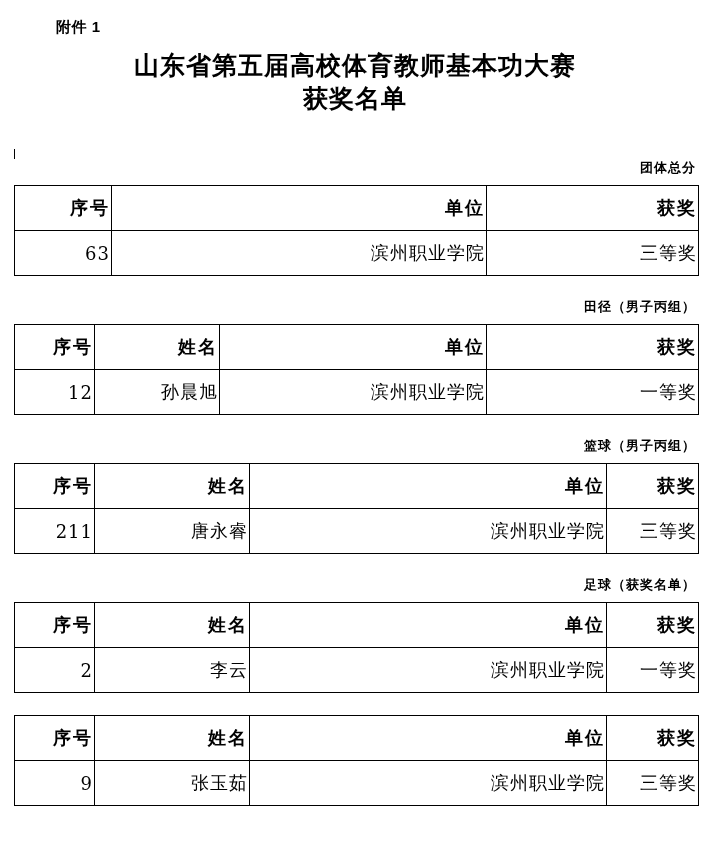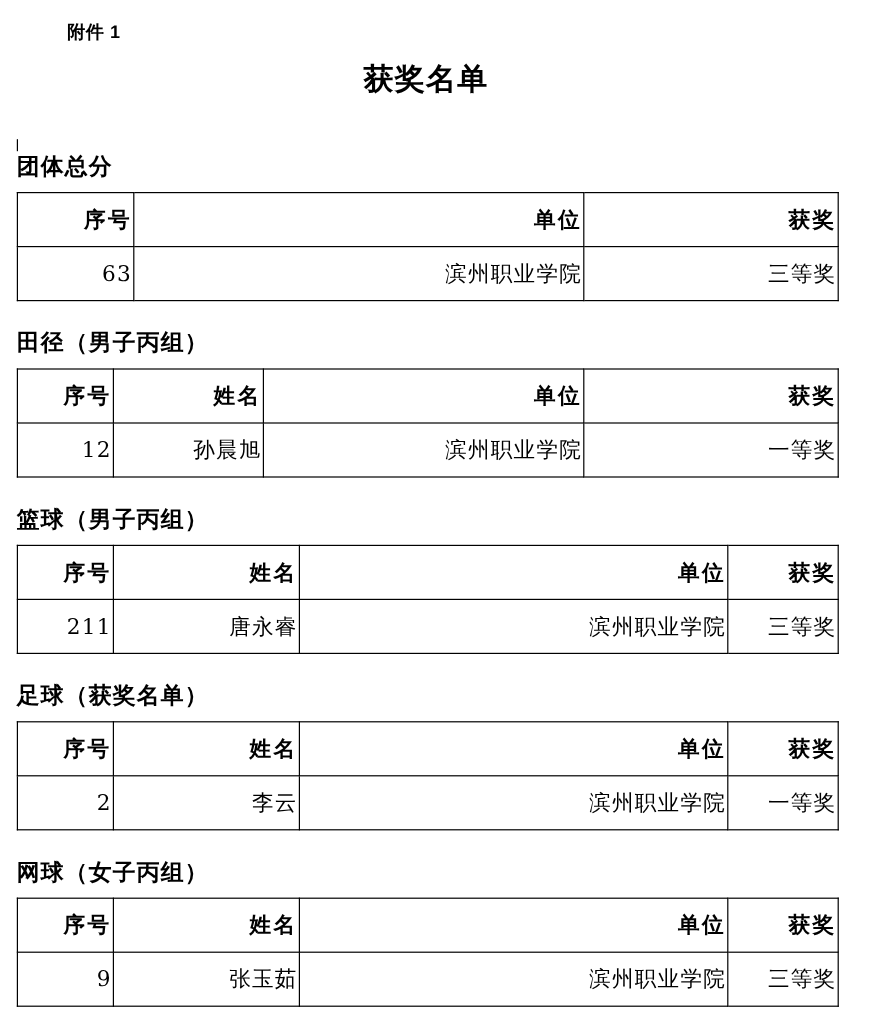--- a/index.html
+++ b/index.html
@@ -38,22 +38,22 @@
     margin: 12px 0 0 0;
     letter-spacing: 1px;
   }
   .doc-title .line2 {
     display: block;
   }
   .section {
     margin-top: 22px;
   }
   .section-title {
-    text-align: left;
-    font-size: 19px;
+    text-align: right;
+    font-size: 13px;
     font-weight: bold;
     letter-spacing: 1px;
     margin-bottom: 8px;
     font-family: Liberation Serif, serif;
   }
   table.award-table {
     border-collapse: collapse;
     width: 684px;
     margin: 0 auto;
     table-layout: fixed;
@@ -94,20 +94,21 @@
   .sec-1 { margin-top: 34px; }
 </style>
 </head>
 <body>
 
 <div class="page">
 
   <div class="attachment-label">附件 1</div>
 
   <div class="doc-title">
+    <span class="line1">山东省第五届高校体育教师基本功大赛</span>
     <span class="line2">获奖名单</span>
   </div>
 
   <div class="section sec-1">
     <div class="tick"></div>
     <div class="section-title">团体总分</div>
     <table class="award-table">
       <colgroup>
         <col style="width:97px">
         <col style="width:375px">
@@ -200,21 +201,20 @@
           <td>2</td>
           <td>李云</td>
           <td>滨州职业学院</td>
           <td>一等奖</td>
         </tr>
       </tbody>
     </table>
   </div>
 
   <div class="section">
-    <div class="section-title">网球（女子丙组）</div>
     <table class="award-table">
       <colgroup>
         <col style="width:80px">
         <col style="width:155px">
         <col style="width:357px">
         <col style="width:92px">
       </colgroup>
       <tbody>
         <tr class="header-row">
           <td>序号</td>

